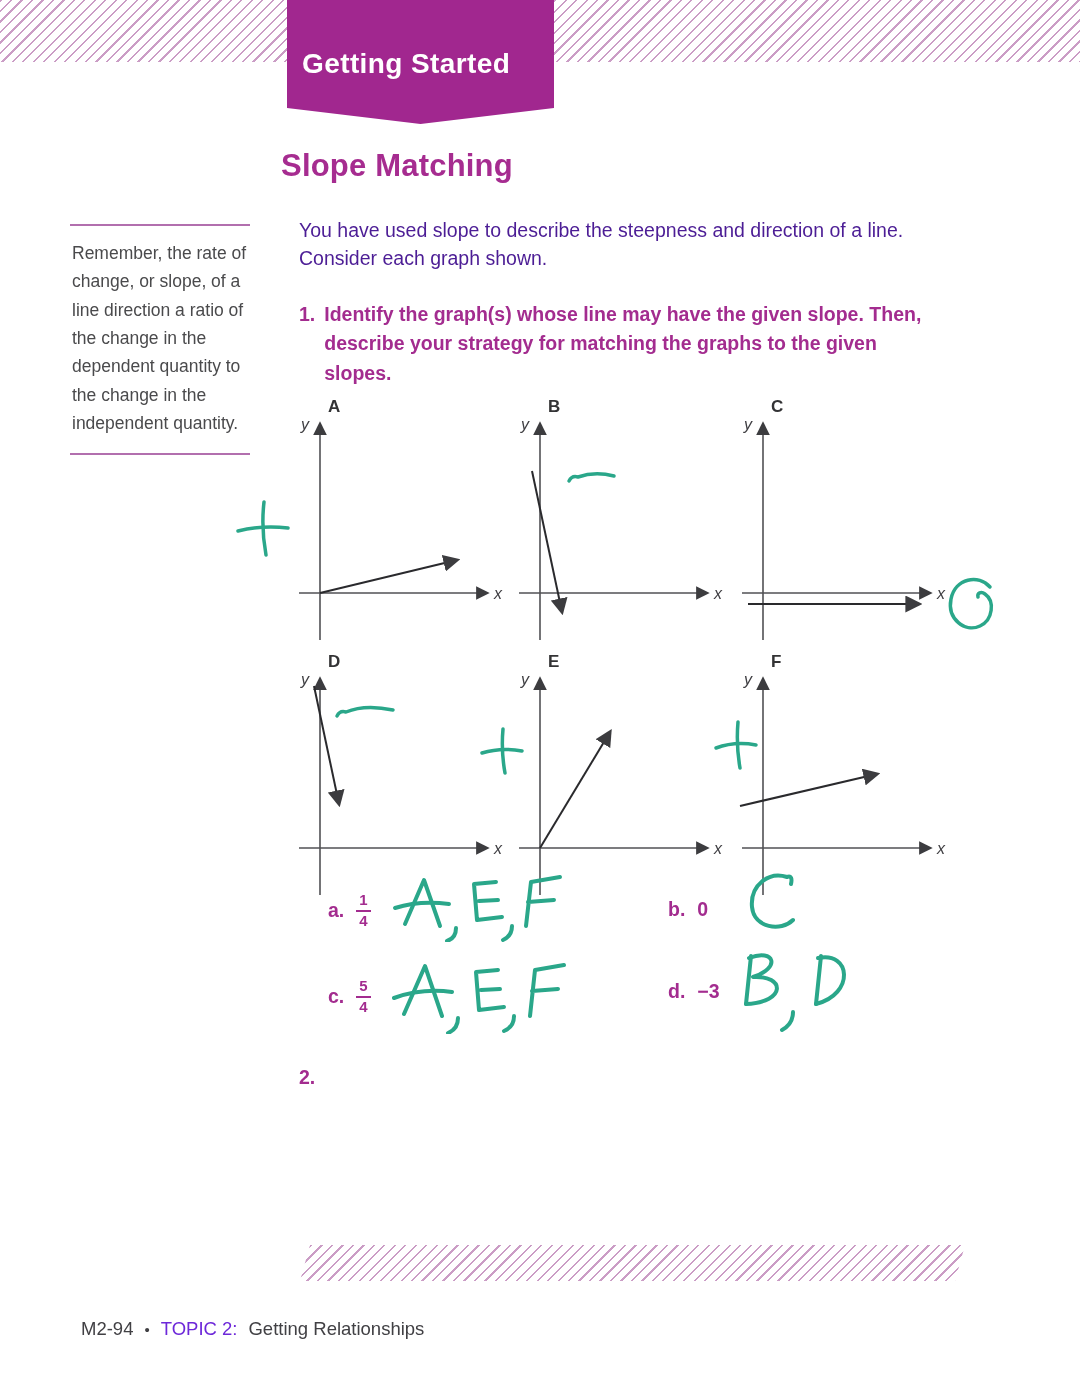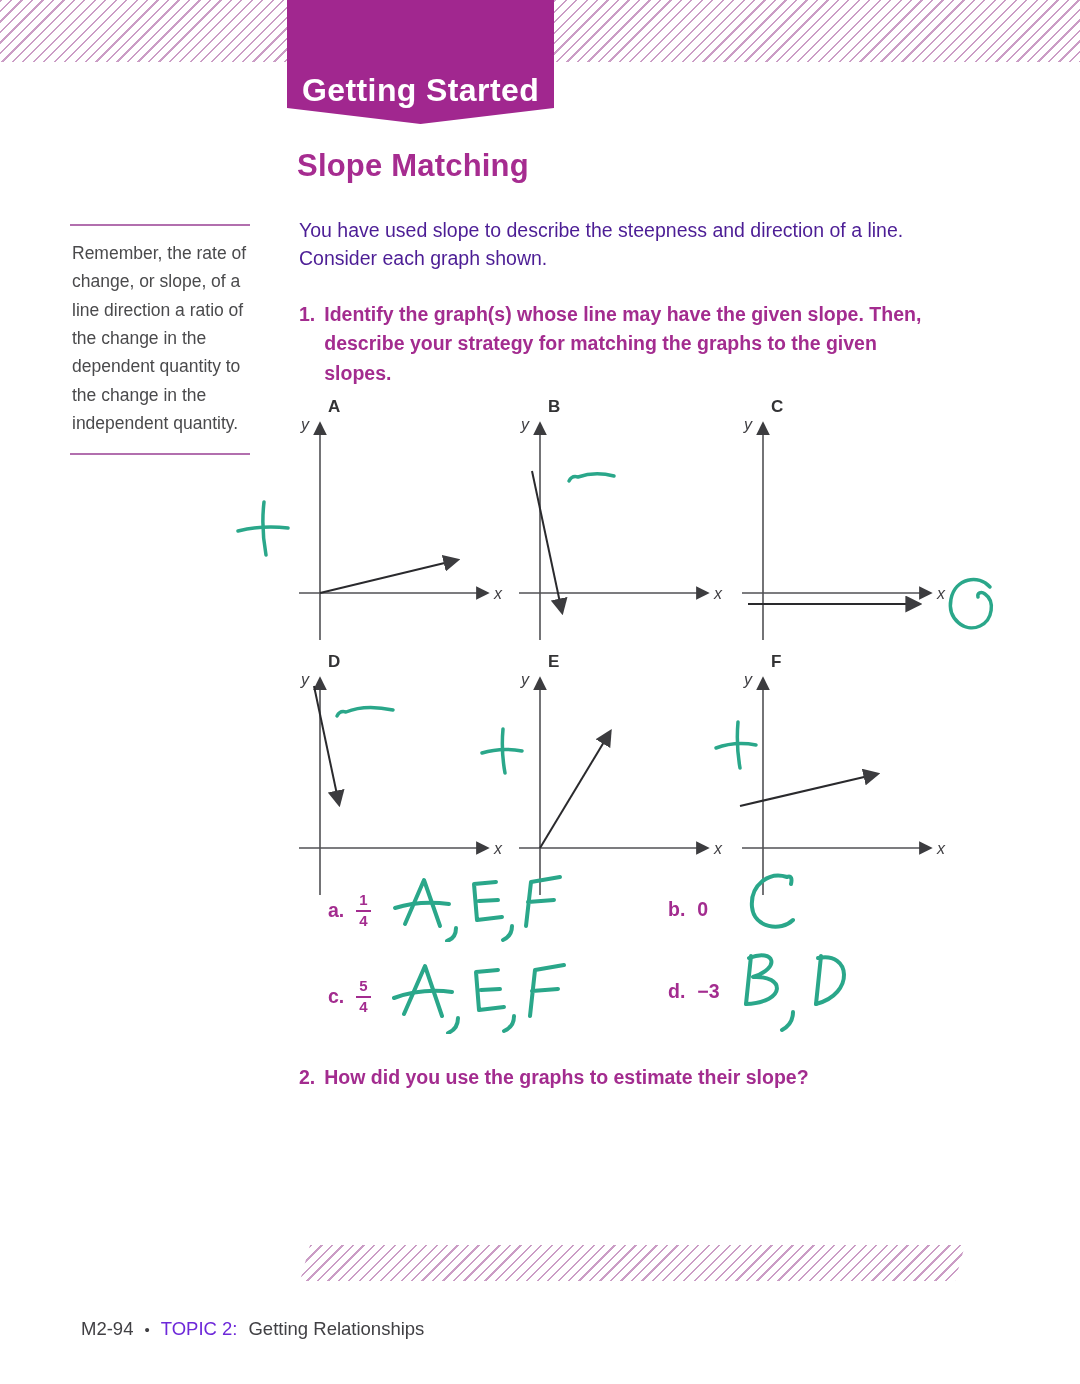--- a/index.html
+++ b/index.html
@@ -19,26 +19,26 @@
     position:absolute; top:1245px; left:300px; width:665px; height:36px;
     clip-path: polygon(10px 0, 100% 0, calc(100% - 10px) 100%, 0 100%);
   }
   
   .banner {
     position:absolute; top:0; left:287px; width:267px; height:124px;
     background:#a1278f; z-index:2;
     clip-path: polygon(0 0, 100% 0, 100% 87%, 50% 100%, 0 87%);
   }
   .banner span {
-    position:absolute; left:15px; top:72px;
-    color:#ffffff; font-size:32px; font-weight:bold; letter-spacing:0.4px;
+    position:absolute; left:15px; top:48px;
+    color:#ffffff; font-size:28px; font-weight:bold; letter-spacing:0.4px;
   }
   
   .title {
-    position:absolute; left:297px; top:148px;
+    position:absolute; left:281px; top:148px;
     font-size:31px; font-weight:bold; color:#a62c90; letter-spacing:0.2px;
   }
   .sidebar-note {
     position:absolute; left:70px; top:224px; width:180px;
     border-top:2px solid #b26fae; border-bottom:2px solid #b26fae;
     padding:13px 0 16px 2px;
     font-size:17.5px; line-height:1.62; color:#4a4a4c;
   }
   .intro {
     position:absolute; left:299px; top:216px; width:680px;
@@ -265,21 +265,20 @@
   <svg class="hw hw-letters" style="left:733px; top:946px;" width="135" height="88" viewBox="0 0 135 88" aria-label="B, D">
     <path d="M18 10 L13 58"></path>
     <path d="M16 12 C42 2 48 22 20 31 C52 29 54 56 13 58"></path>
     <path d="M60 66 Q60 78 49 84"></path>
     <path d="M88 10 L83 58"></path>
     <path d="M85 12 C118 5 122 48 83 58"></path>
   </svg>
 
   <div class="question q2">
     <span>2.</span>
-    <span>How did you use the graphs to estimate their slope?</span>
   </div>
 
   <div class="stripes stripes-bottom"></div>
 
   <div class="footer">
     <span>M2-94</span>
     <span class="bullet">•</span>
     <span class="topic">TOPIC 2:</span>
     <span>Getting Relationships</span>
   </div>

